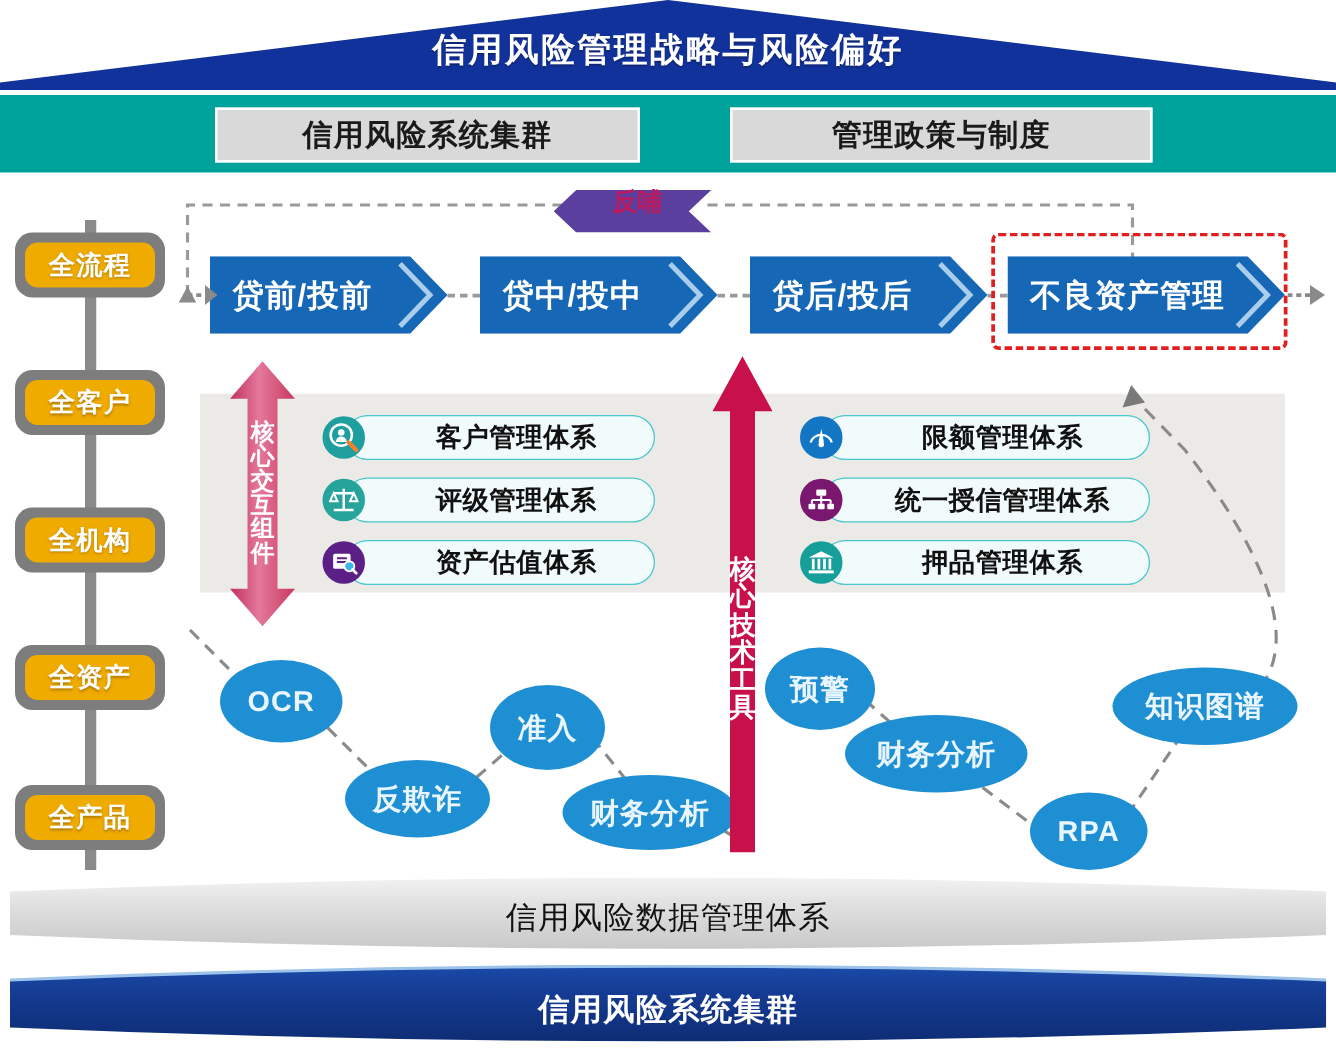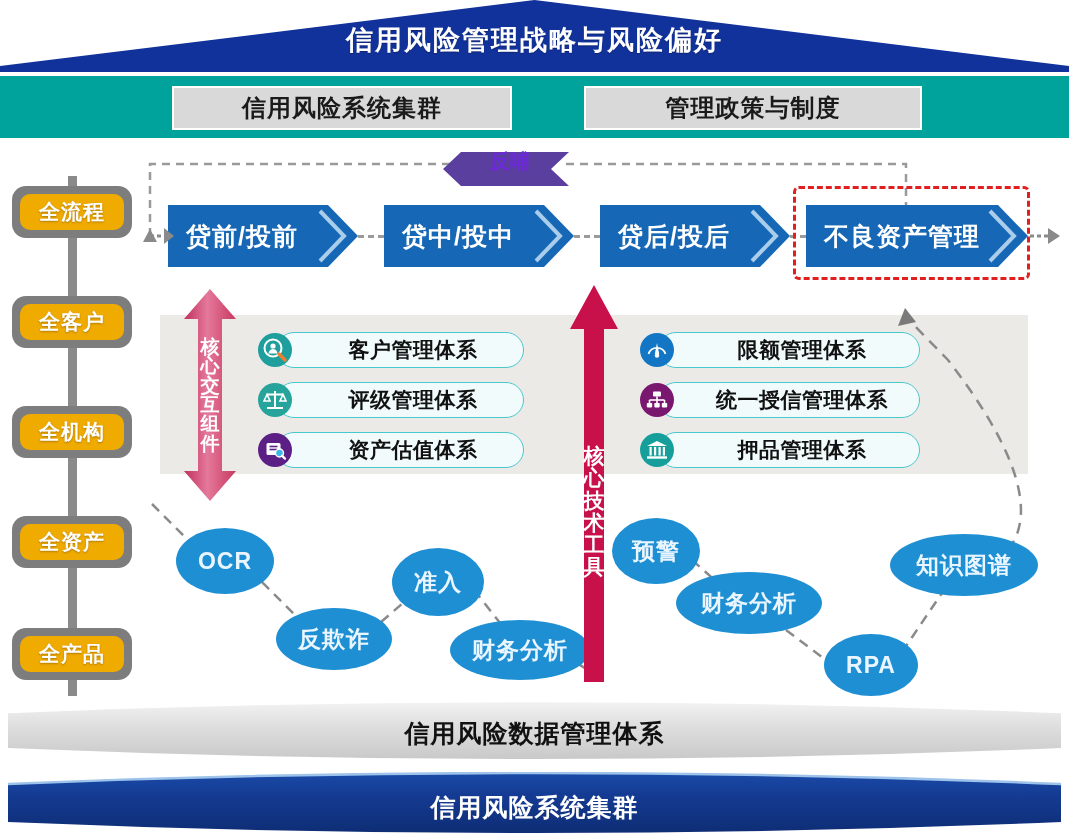--- a/index.html
+++ b/index.html
@@ -118,21 +118,21 @@
   }
 
   
   #feedback {
     left: 443px; top: 152px; width: 126px; height: 34px;
     z-index: 5;
   }
   #feedback-label {
     position: absolute; left: 0; top: 0; width: 126px; height: 18px;
     display: flex; align-items: center; justify-content: center;
-    color: #6d28d9; font-size: 20px; font-weight: bold;
+    color: #be185d; font-size: 20px; font-weight: bold;
     z-index: 2;
     padding-left: 8px;
     box-sizing: border-box;
   }
 
   
   #comp-panel {
     left: 160px; top: 315px; width: 868px; height: 159px;
     background: #eceae7;
   }
@@ -202,21 +202,21 @@
     z-index: 3;
   }
 
   
   #data-band {
     left: 8px; top: 700px; width: 1053px; height: 60px;
     z-index: 2;
   }
   #data-band .band-text {
     position: absolute; left: 0; top: 17px; width: 1053px;
-    text-align: center; color: #111111; font-size: 25px; font-weight: bold;
+    text-align: center; color: #111111; font-size: 25px; font-weight: normal;
     letter-spacing: 1px; z-index: 3;
   }
   #sys-band {
     left: 8px; top: 772px; width: 1053px; height: 62px;
     z-index: 2;
   }
   #sys-band .band-text {
     position: absolute; left: 0; top: 19px; width: 1053px;
     text-align: center; color: #ffffff; font-size: 25px; font-weight: bold;
     letter-spacing: 1px; z-index: 3;

